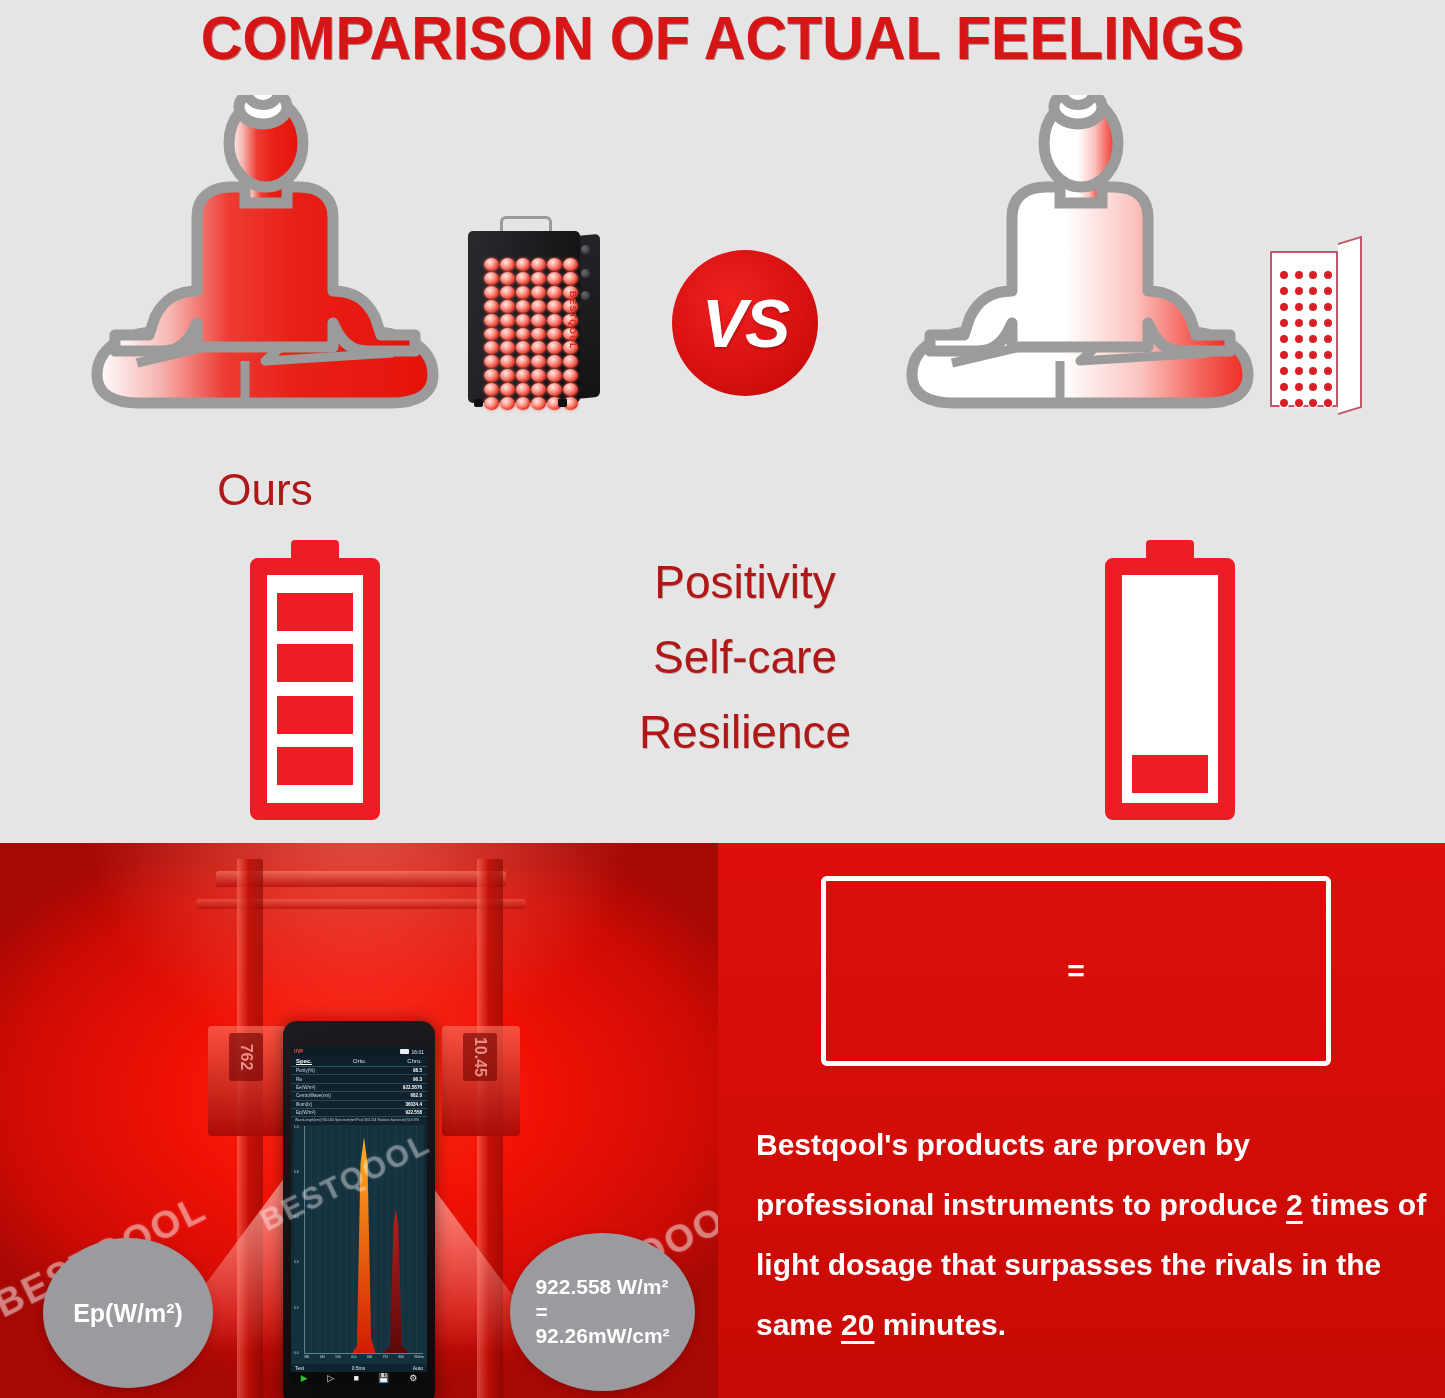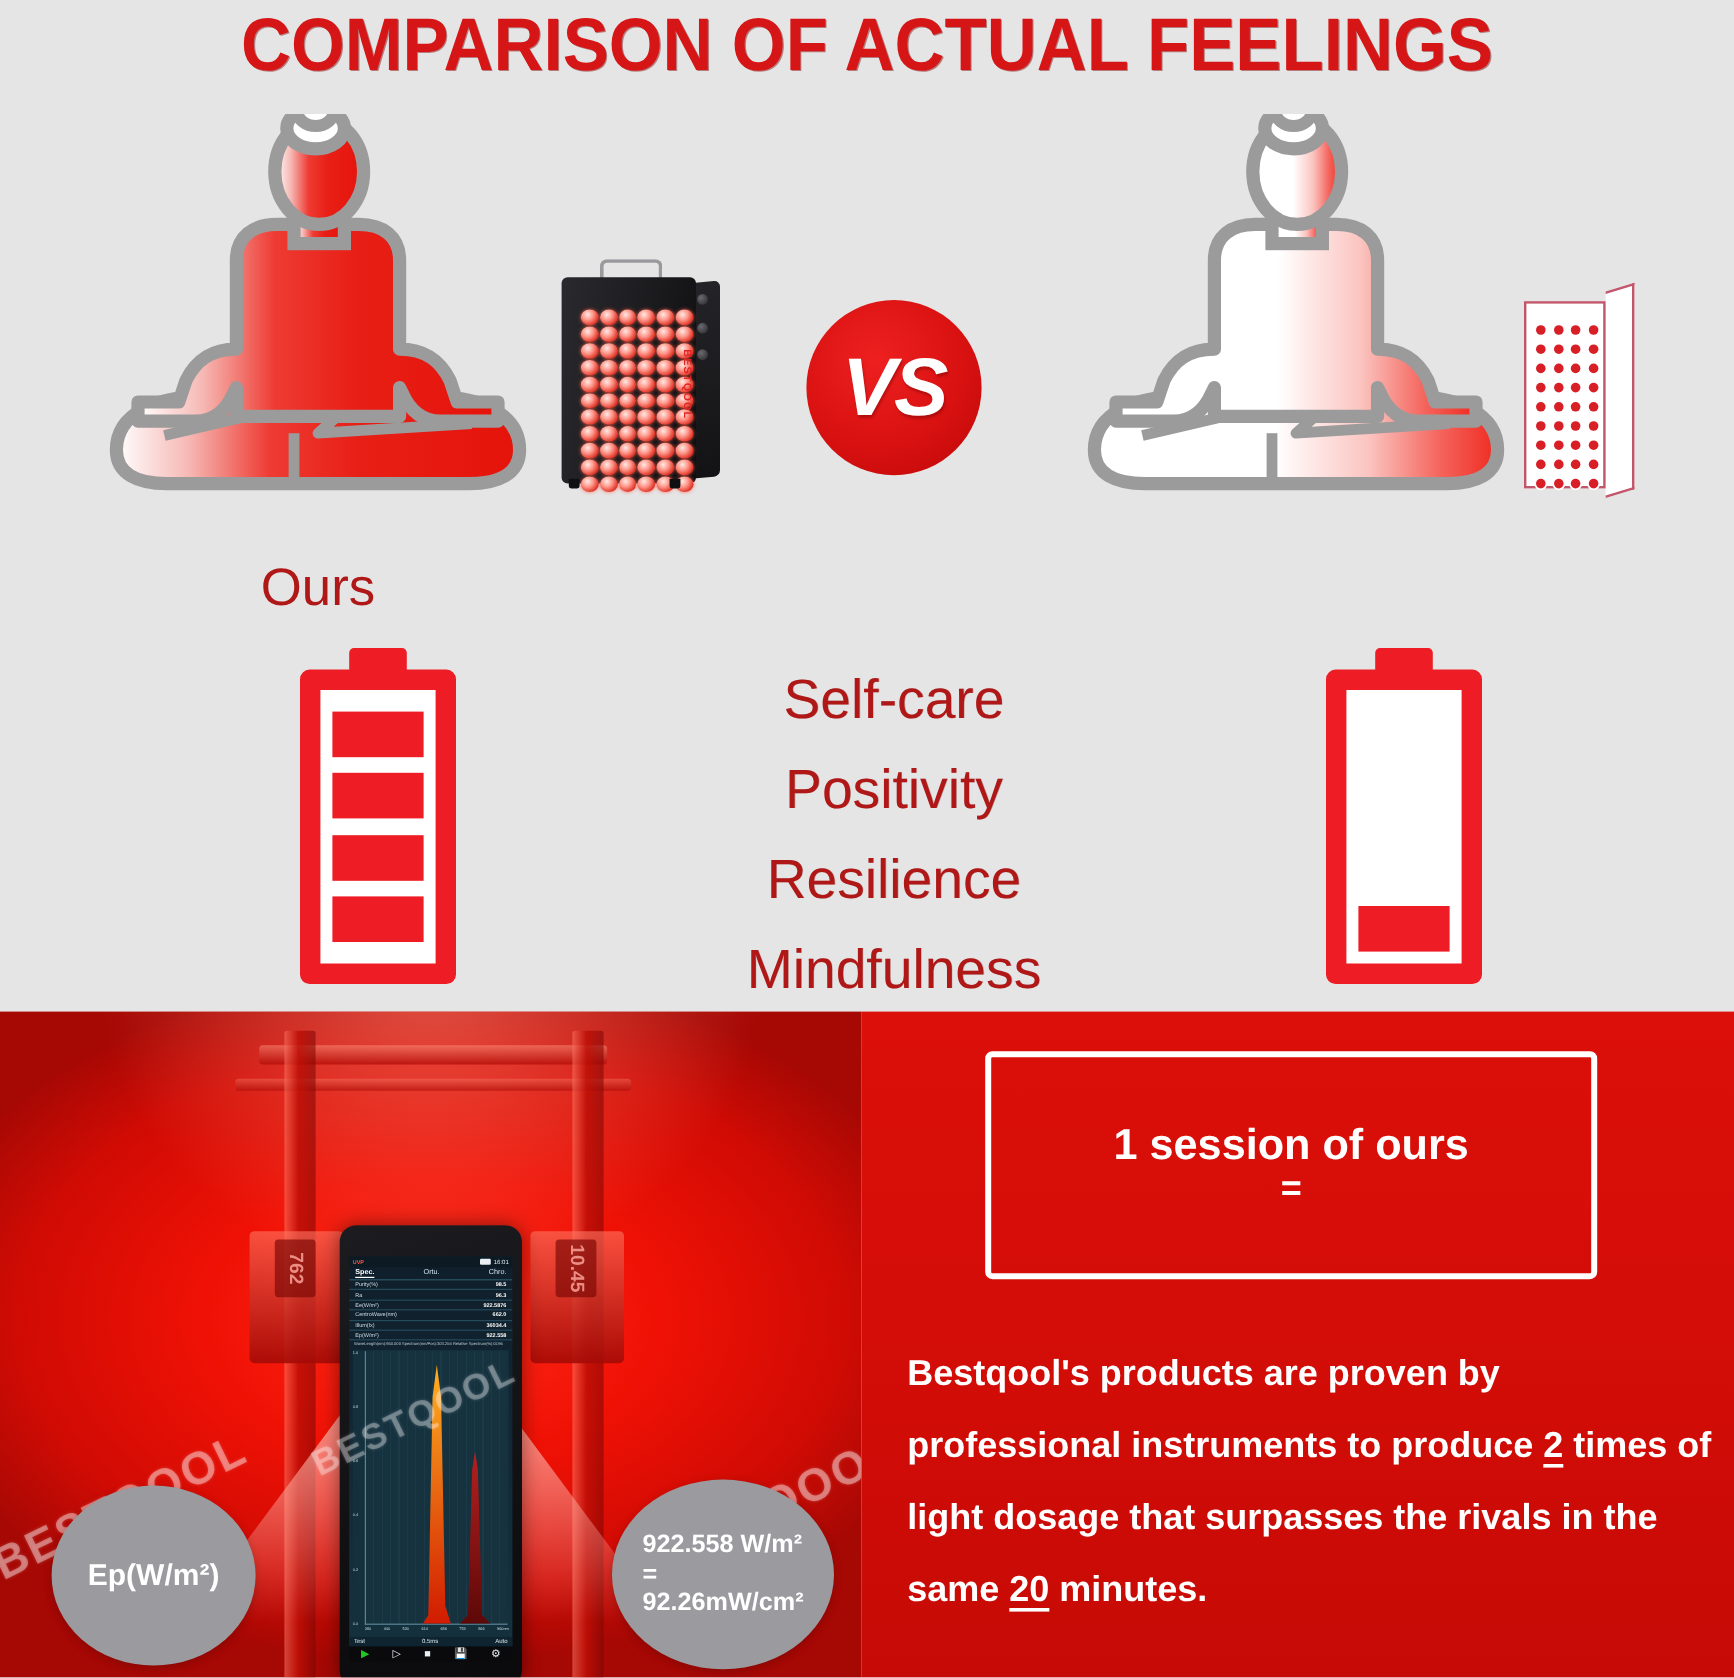--- a/index.html
+++ b/index.html
@@ -479,24 +479,23 @@
 
   <div class="battery bat-right">
     <div class="bat-cap"></div>
     <div class="bat-body"></div>
     <div class="bat-bars low">
       <div class="bat-bar"></div>
     </div>
   </div>
 
   <div class="wordlist">
+    <div class="w">Positivity</div>
     <div class="w">Self-care</div>
-    <div class="w">Positivity</div>
     <div class="w">Resilience</div>
-    <div class="w">Mindfulness</div>
   </div>
 
   <div class="bottom">
 
     <div class="photo">
       <div class="photo-glowtop"></div>
       <div class="crossbar"></div>
       <div class="crossbar2"></div>
       <div class="rail l"></div>
       <div class="rail r"></div>
@@ -618,21 +617,20 @@
         <span>
           <span>922.558 W/m²</span><br>
           <span>=</span><br>
           <span>92.26mW/cm²</span>
         </span>
       </div>
     </div>
 
     <div class="rightpanel">
       <div class="claimbox">
-        <div class="claim-l1">1 session of ours</div>
         <div class="claim-eq">=</div>
       </div>
       <div class="para">
         <span>Bestqool's products are proven by professional instruments to produce </span><u>2</u><span> times of light dosage that surpasses the rivals in the same </span><u>20</u><span> minutes.</span>
       </div>
     </div>
   </div>
 </div>
 
 </body></html>

